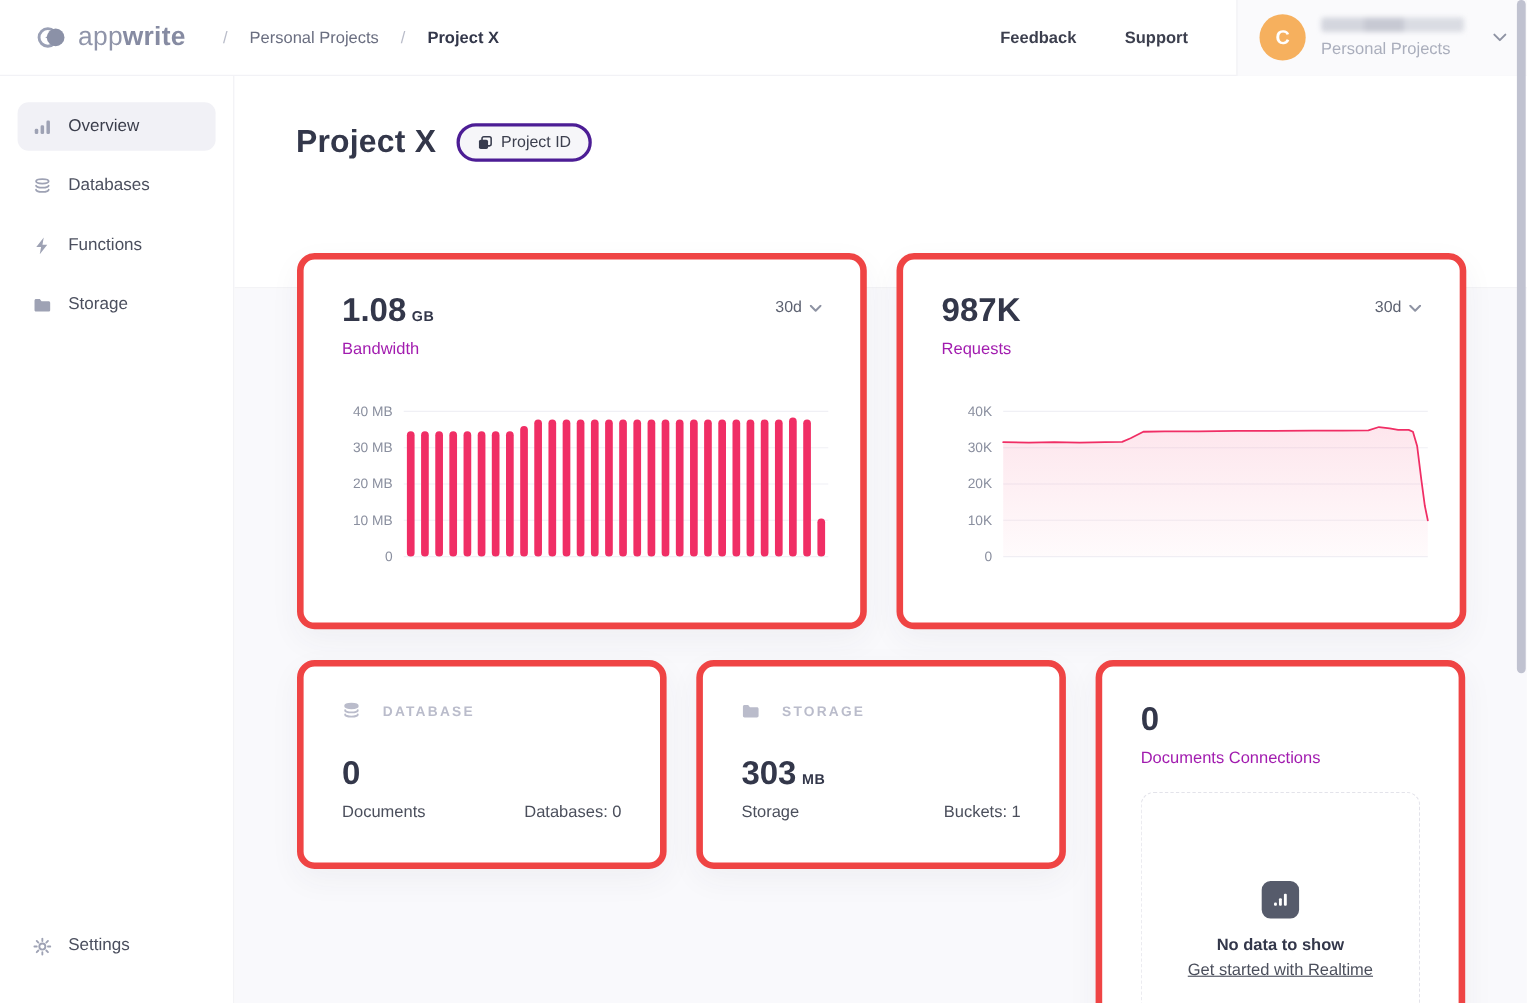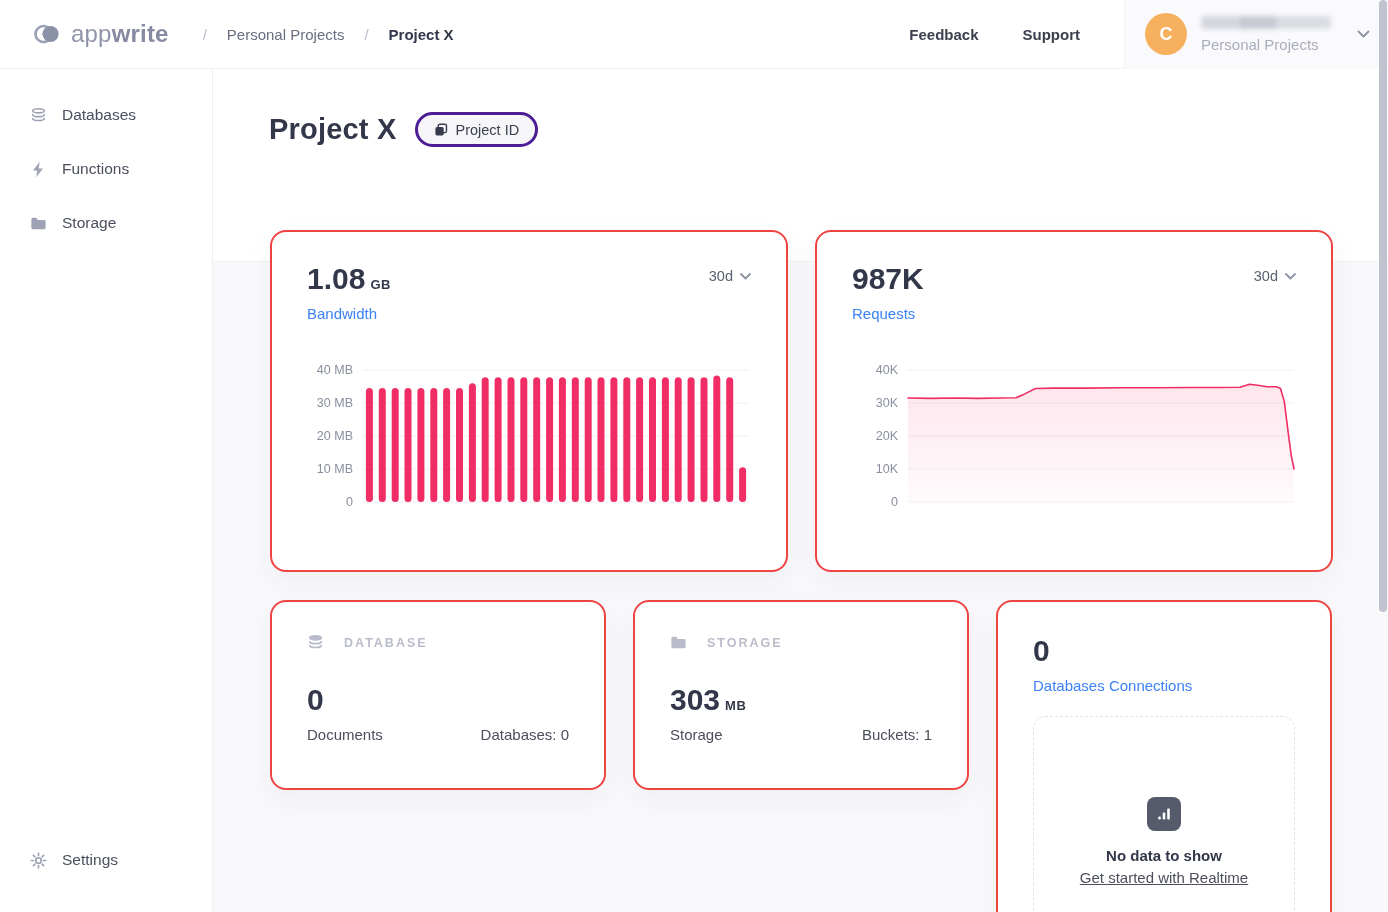--- a/index.html
+++ b/index.html
@@ -44,30 +44,30 @@
   .hero { position:absolute; top:0; left:0; right:0; height:193px; background:#fff;
           border-bottom:1px solid #f2f2f6; }
   .title-row { display:flex; align-items:center; gap:18px; padding:43px 0 0 56px; }
   .page-title { font-size:29px; font-weight:700; color:#33374a; letter-spacing:.2px; }
   .pid-badge { display:flex; align-items:center; gap:8px; height:35px; padding:0 16px;
                background:#f6f6f9; border:3px solid #4c1d95; border-radius:18px;
                font-size:14.5px; color:#3c3f4e; cursor:pointer; }
 
   .content { position:absolute; top:161px; left:57px; width:1063px; z-index:5; }
   .row { display:flex; gap:27px; }
-  .card { background:#fff; border:2px solid #ef4444; border-radius:16px;
+  .card { background:#fff; border:6px solid #ef4444; border-radius:16px;
           box-shadow:0 10px 28px rgba(55,59,77,.05); }
   .card-lg { width:518px; height:342px; padding:30px 35px; }
   .card-sm { width:336px; padding:32px 35px; }
   .row2 { margin-top:28px; align-items:flex-start; }
 
   .stat-top { display:flex; align-items:flex-start; justify-content:space-between; }
   .big-value { font-size:30px; font-weight:700; color:#33374a; }
   .big-unit { font-size:13px; font-weight:700; margin-left:5px; letter-spacing:.5px; }
-  .stat-label { font-size:15px; color:#3b82f6; margin-top:9px; }
+  .stat-label { font-size:15px; color:#a21caf; margin-top:9px; }
   .range-select { display:flex; align-items:center; gap:7px; font-size:14.5px; color:#5c6170;
                   cursor:pointer; padding-top:6px; }
   .chart { width:100%; height:158px; margin-top:38px; }
 
   .tag-row { display:flex; align-items:center; gap:20px; color:#babccb; }
   .tag-label { font-size:12.5px; font-weight:700; letter-spacing:2px; }
   .mini-bottom { display:flex; justify-content:space-between; margin-top:9px;
                  font-size:15px; color:#4b4f5c; }
   .mini-value { margin-top:32px; }
   .card-sm.short { height:190px; }
@@ -115,20 +115,30 @@
     <span style="display:flex">
       <svg width="13" height="8" viewBox="0 0 13 8">
           <path class="chev" d="M1.5 1.5l5 5 5-5"></path>
         </svg>
     </span>
   </div>
 </div>
 
 <div class="sidebar">
   <div class="nav">
+    <div class="nav-item active">
+      <span class="nicon">
+        <svg width="17" height="17" viewBox="0 0 16 16" fill="currentColor">
+          <rect x="1.5" y="9.5" width="3" height="4.5" rx="1.2"></rect>
+            <rect x="6.5" y="6.5" width="3" height="7.5" rx="1.2"></rect>
+            <rect x="11.5" y="2.5" width="3" height="11.5" rx="1.2"></rect>
+        </svg>
+      </span>
+      <span>Overview</span>
+    </div>
     <div class="nav-item">
       <span class="nicon">
         <svg width="17" height="17" viewBox="0 0 16 16" fill="none" stroke="currentColor" stroke-width="1.5" stroke-linecap="round">
           <ellipse cx="8" cy="3.6" rx="5.4" ry="1.9"></ellipse>
           <path d="M2.6 7.2c0 1 2.4 1.9 5.4 1.9s5.4-.9 5.4-1.9"></path>
           <path d="M2.6 10.8c0 1 2.4 1.9 5.4 1.9s5.4-.9 5.4-1.9"></path>
         </svg>
       </span>
       <span>Databases</span>
     </div>
@@ -308,21 +318,21 @@
         </div>
         <div class="big-value mini-value"><span>303</span><span class="big-unit">MB</span></div>
         <div class="mini-bottom">
           <span>Storage</span>
           <span>Buckets: 1</span>
         </div>
       </div>
 
       <div class="card card-sm card-rt">
         <div class="big-value">0</div>
-        <div class="stat-label">Databases Connections</div>
+        <div class="stat-label">Documents Connections</div>
         <div class="empty-box">
           <div class="empty-icon">
             <svg width="16" height="16" viewBox="0 0 16 16" fill="#fff">
               <rect x="2.2" y="10.5" width="2.6" height="3" rx="1"></rect>
                 <rect x="6.7" y="6.5" width="2.6" height="7" rx="1"></rect>
                 <rect x="11.2" y="2.5" width="2.6" height="11" rx="1"></rect>
             </svg>
           </div>
           <div class="empty-title">No data to show</div>
           <div class="empty-link">Get started with Realtime</div>

